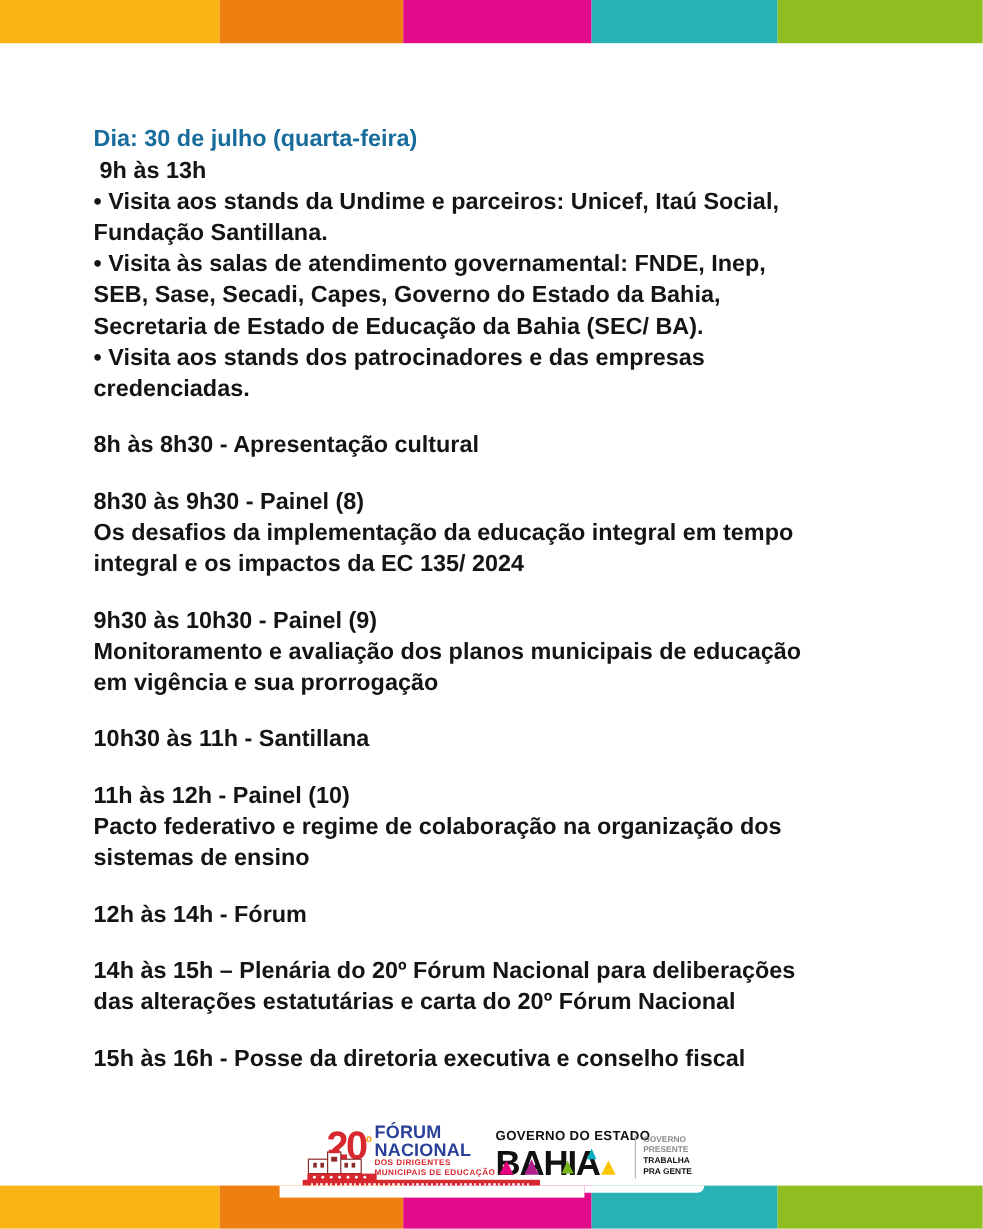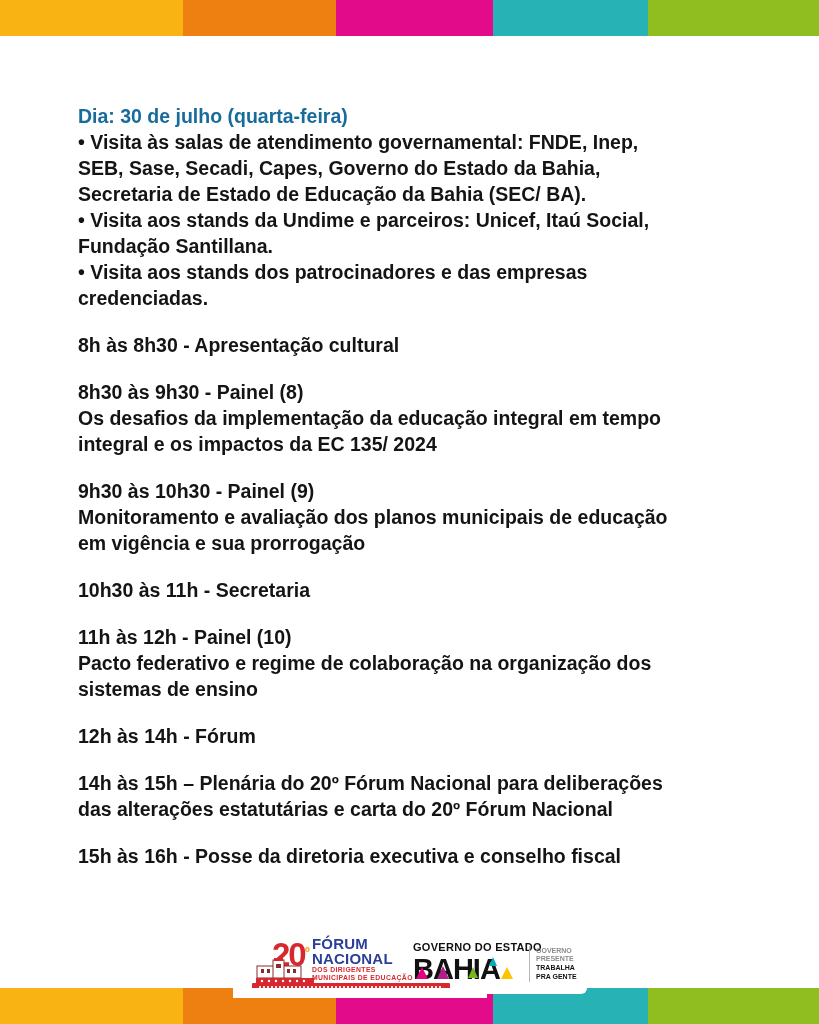--- a/index.html
+++ b/index.html
@@ -57,36 +57,37 @@
   <div class="stripe top">
     <div class="seg c1"></div>
     <div class="seg c2"></div>
     <div class="seg c3"></div>
     <div class="seg c4"></div>
     <div class="seg c5"></div>
   </div>
 
   <main class="content">
     <h1>Dia: 30 de julho (quarta-feira)</h1>
+    <p class="time-range">9h às 13h</p>
+    <p class="bullet">• Visita aos stands da Undime e parceiros: Unicef, Itaú Social,
+Fundação Santillana.</p>
     <p class="bullet">• Visita às salas de atendimento governamental: FNDE, Inep,
 SEB, Sase, Secadi, Capes, Governo do Estado da Bahia,
 Secretaria de Estado de Educação da Bahia (SEC/ BA).</p>
-    <p class="bullet">• Visita aos stands da Undime e parceiros: Unicef, Itaú Social,
-Fundação Santillana.</p>
     <p class="bullet">• Visita aos stands dos patrocinadores e das empresas
 credenciadas.</p>
 
     <p class="sched-item">8h às 8h30 - Apresentação cultural</p>
     <p class="sched-item">8h30 às 9h30 - Painel (8)
 Os desafios da implementação da educação integral em tempo
 integral e os impactos da EC 135/ 2024</p>
     <p class="sched-item">9h30 às 10h30 - Painel (9)
 Monitoramento e avaliação dos planos municipais de educação
 em vigência e sua prorrogação</p>
-    <p class="sched-item">10h30 às 11h - Secretaria</p>
+    <p class="sched-item">10h30 às 11h - Santillana</p>
     <p class="sched-item">11h às 12h - Painel (10)
 Pacto federativo e regime de colaboração na organização dos
 sistemas de ensino</p>
     <p class="sched-item">12h às 14h - Fórum</p>
     <p class="sched-item">14h às 15h – Plenária do 20º Fórum Nacional para deliberações
 das alterações estatutárias e carta do 20º Fórum Nacional</p>
     <p class="sched-item">15h às 16h - Posse da diretoria executiva e conselho fiscal</p>
   </main>
 
   <div class="forum-logo">

